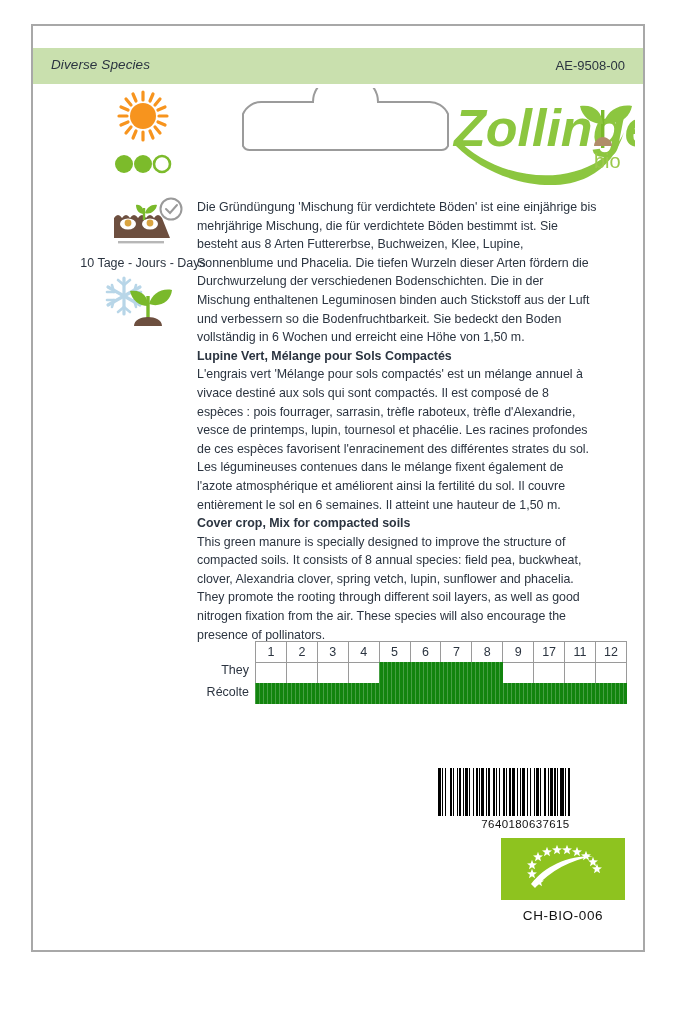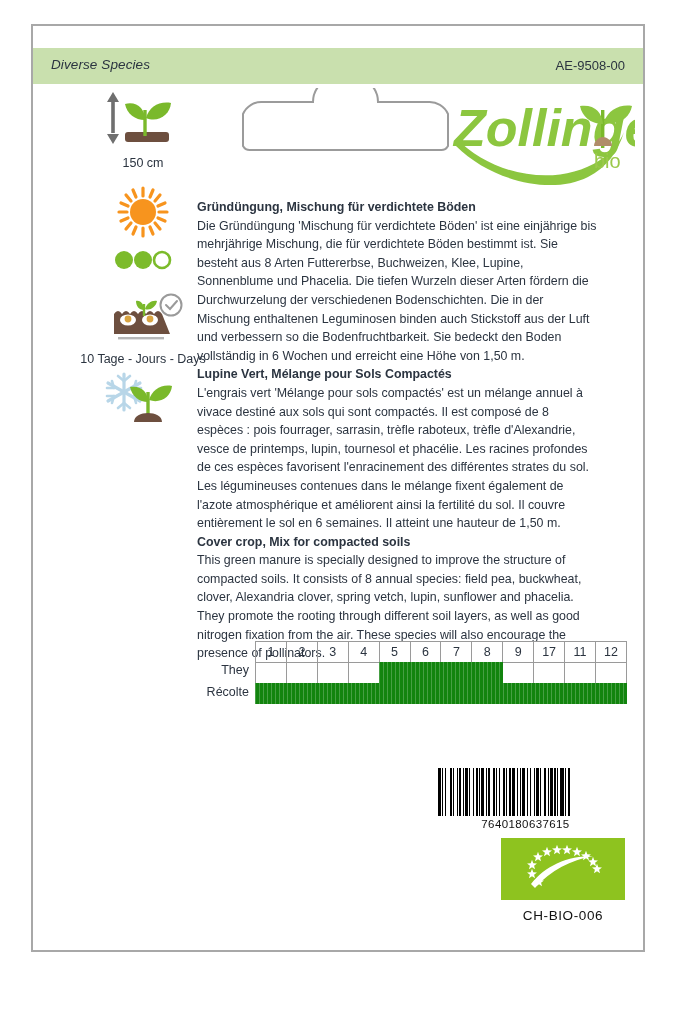--- a/index.html
+++ b/index.html
@@ -104,34 +104,20 @@
         <path d="M153 40 C140 40 132 32 130 22 C144 20 152 28 153 40 Z" fill="#8cc63f"></path>
         <path d="M154 38 C158 26 170 20 182 22 C180 34 168 42 154 38 Z" fill="#8cc63f"></path>
         <path d="M144 62 C144 56 150 53 153 53 C156 53 162 56 162 62 Z" fill="#b08d6a"></path>
       </g>
       <text x="144" y="84" font-family="'Liberation Sans', sans-serif" font-size="20" fill="#9bc84a">bio</text>
     </svg>
   </div>
 
   <div class="iconcol">
 
-    <div class="iconblk" style="margin-bottom:14px;">
-      <svg width="96" height="62" viewBox="0 0 96 62">
-        <g fill="#6f6f6f">
-          <path d="M18 4 L24 14 L12 14 Z"></path>
-          <rect x="16.2" y="13" width="3.6" height="32"></rect>
-          <path d="M18 56 L24 46 L12 46 Z"></path>
-        </g>
-        <rect x="30" y="44" width="44" height="10" rx="3" fill="#6d4f3f"></rect>
-        <path d="M50 48 L50 22" stroke="#7ab92b" stroke-width="3.4" fill="none"></path>
-        <path d="M50 32 C40 32 32 26 30 16 C42 13 50 21 50 32 Z" fill="#7ab92b"></path>
-        <path d="M51 30 C54 19 64 13 76 15 C75 27 63 35 51 30 Z" fill="#7ab92b"></path>
-      </svg>
-      <div class="cap">150 cm</div>
-    </div>
 
 
     <div class="iconblk" style="margin-bottom:4px;">
       <svg width="96" height="56" viewBox="0 0 96 56">
         <circle cx="48" cy="28" r="13" fill="#f7941e"></circle>
         <g stroke="#f7941e" stroke-width="3.2" stroke-linecap="round">
           <line x1="48" y1="4" x2="48" y2="12"></line>
           <line x1="48" y1="44" x2="48" y2="52"></line>
           <line x1="24" y1="28" x2="32" y2="28"></line>
           <line x1="64" y1="28" x2="72" y2="28"></line>
@@ -202,21 +188,20 @@
         <path d="M60 52 L60 26" stroke="#7ab92b" stroke-width="3.4" fill="none"></path>
         <path d="M60 36 C51 36 44 30 42 21 C53 19 60 26 60 36 Z" fill="#7ab92b"></path>
         <path d="M61 34 C64 24 73 18 84 20 C83 31 72 38 61 34 Z" fill="#7ab92b"></path>
         <path d="M46 56 C46 50 53 47 60 47 C67 47 74 50 74 56 Z" fill="#6d4f3f"></path>
       </svg>
       <div class="cap"></div>
     </div>
   </div>
 
   <div class="desc">
-    <h3>Gründüngung, Mischung für verdichtete Böden</h3>
     <p>Die Gründüngung 'Mischung für verdichtete Böden' ist eine einjährige bis mehrjährige Mischung, die für verdichtete Böden bestimmt ist. Sie besteht aus 8 Arten Futtererbse, Buchweizen, Klee, Lupine, Sonnenblume und Phacelia. Die tiefen Wurzeln dieser Arten fördern die Durchwurzelung der verschiedenen Bodenschichten. Die in der Mischung enthaltenen Leguminosen binden auch Stickstoff aus der Luft und verbessern so die Bodenfruchtbarkeit. Sie bedeckt den Boden vollständig in 6 Wochen und erreicht eine Höhe von 1,50 m.</p>
     <h3>Lupine Vert, Mélange pour Sols Compactés</h3>
     <p>L'engrais vert 'Mélange pour sols compactés' est un mélange annuel à vivace destiné aux sols qui sont compactés. Il est composé de 8 espèces : pois fourrager, sarrasin, trèfle raboteux, trèfle d'Alexandrie, vesce de printemps, lupin, tournesol et phacélie. Les racines profondes de ces espèces favorisent l'enracinement des différentes strates du sol. Les légumineuses contenues dans le mélange fixent également de l'azote atmosphérique et améliorent ainsi la fertilité du sol. Il couvre entièrement le sol en 6 semaines. Il atteint une hauteur de 1,50 m.</p>
     <h3>Cover crop, Mix for compacted soils</h3>
     <p>This green manure is specially designed to improve the structure of compacted soils. It consists of 8 annual species: field pea, buckwheat, clover, Alexandria clover, spring vetch, lupin, sunflower and phacelia. They promote the rooting through different soil layers, as well as good nitrogen fixation from the air. These species will also encourage the presence of pollinators.</p>
   </div>
 
   <div class="cal">
     <div class="cal-labels">
       <div>They</div>

